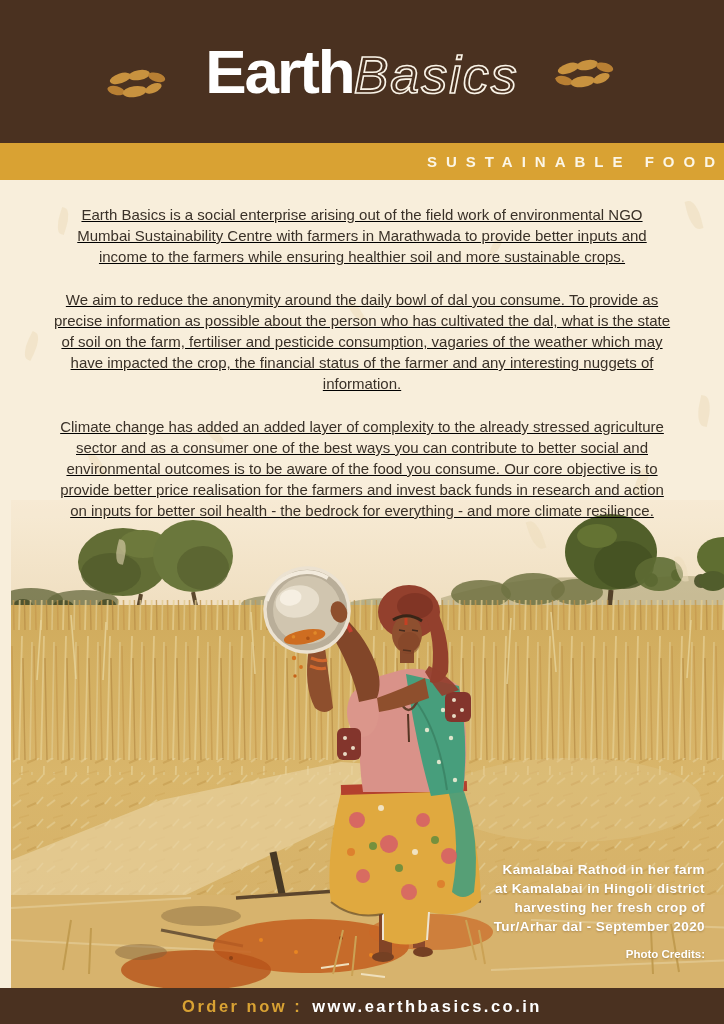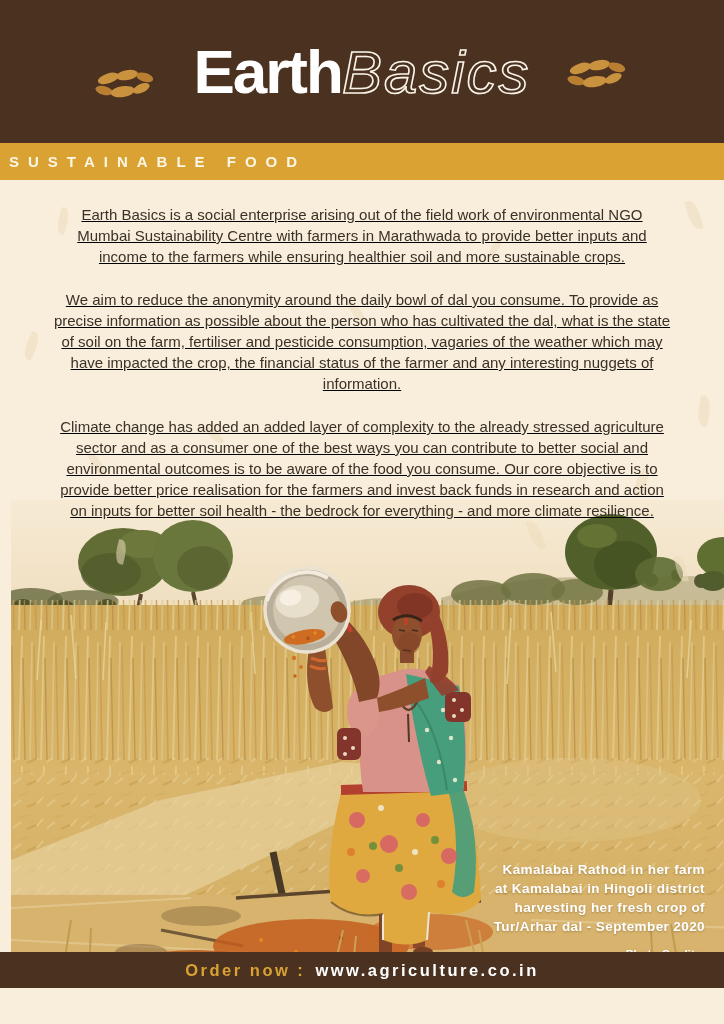--- a/index.html
+++ b/index.html
@@ -10,30 +10,30 @@
   
   .top-band{
     position:absolute;top:0;left:0;width:724px;height:143px;background:#4a3120;
     display:flex;align-items:center;justify-content:center;gap:34px;
   }
   .logo{display:flex;align-items:baseline;line-height:1;}
   .logo .solid{
     color:#ffffff;font-size:62px;font-weight:800;letter-spacing:-2px;
   }
   .logo .outline{
-    font-size:60px;font-weight:400;font-style:italic;letter-spacing:2px;
+    font-size:52px;font-weight:400;font-style:italic;letter-spacing:2px;
     color:rgba(0,0,0,0);-webkit-text-stroke:1.6px #faf4e8;text-stroke:1.6px #faf4e8;
   }
   .wheat{flex:0 0 auto;}
   .wheat.left{margin-top:26px;}
   .wheat.right{margin-top:6px;}
   
   .tagline-band{
     position:absolute;top:143px;left:0;width:724px;height:37px;background:#d9a233;
-    display:flex;align-items:center;justify-content:flex-start;
+    display:flex;align-items:center;justify-content:flex-end;
   }
   .tagline-band span{
     color:#fcf6e6;font-size:15px;font-weight:bold;letter-spacing:9px;text-indent:9px;
   }
   
   .intro{position:absolute;top:180px;left:0;width:724px;padding-top:24px;z-index:3;text-decoration:underline;}
   .intro p{
     max-width:618px;margin:0 auto 22px;text-align:center;
     color:#3a3128;font-size:15px;line-height:21px;
   }
@@ -47,21 +47,21 @@
   .photo svg{display:block;}
   .caption{
     position:absolute;top:360px;right:30px;text-align:right;color:#ffffff;z-index:4;
     text-shadow:0 1px 2px rgba(90,60,20,.35);
   }
   .cap-line{font-size:13.5px;font-weight:bold;line-height:19px;letter-spacing:.4px;}
   .credits-label{margin-top:11px;font-size:11.5px;font-weight:bold;line-height:15px;}
   .credits-value{font-size:11.5px;font-style:italic;line-height:15px;}
   
   .footer{
-    position:absolute;top:952px;left:0;width:724px;height:36px;background:#4a3120;
+    position:absolute;top:988px;left:0;width:724px;height:36px;background:#4a3120;
     display:flex;align-items:center;justify-content:center;z-index:5;
   }
   .footer .order{color:#d9a233;font-size:16.5px;font-weight:bold;letter-spacing:2.5px;margin-right:10px;}
   .footer .url{color:#ffffff;font-size:16.5px;font-weight:bold;letter-spacing:2.5px;cursor:pointer;}
 </style>
 </head>
 <body>
 
 <div class="page">
 
@@ -307,16 +307,16 @@
       <div class="cap-line">Kamalabai Rathod in her farm</div>
       <div class="cap-line">at Kamalabai in Hingoli district</div>
       <div class="cap-line">harvesting her fresh crop of</div>
       <div class="cap-line">Tur/Arhar dal - September 2020</div>
       <div class="credits-label">Photo Credits:</div>
     </div>
   </div>
 
   <div class="footer">
     <span class="order">Order now :</span>
-    <span class="url">www.agriculture.co.in</span>
+    <span class="url">www.earthbasics.co.in</span>
   </div>
 
 </div>
 
 </body></html>

